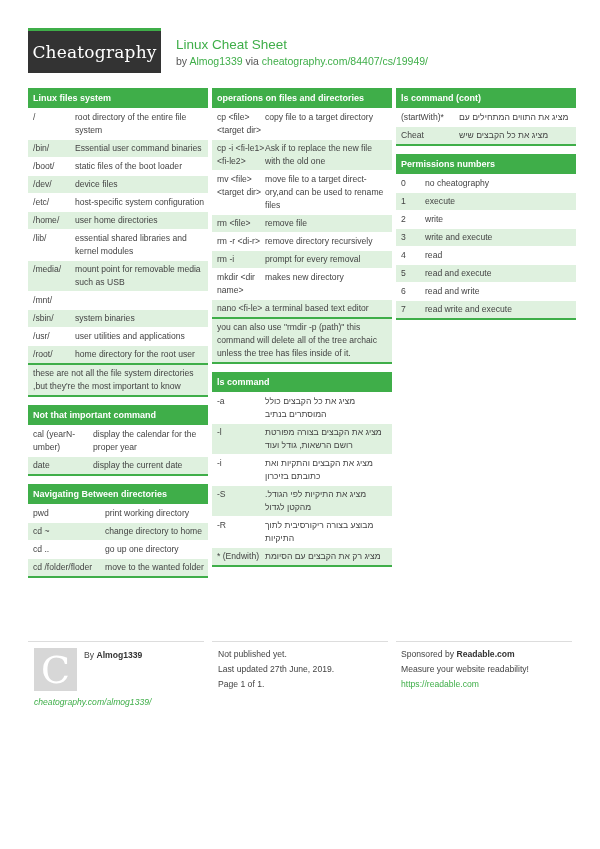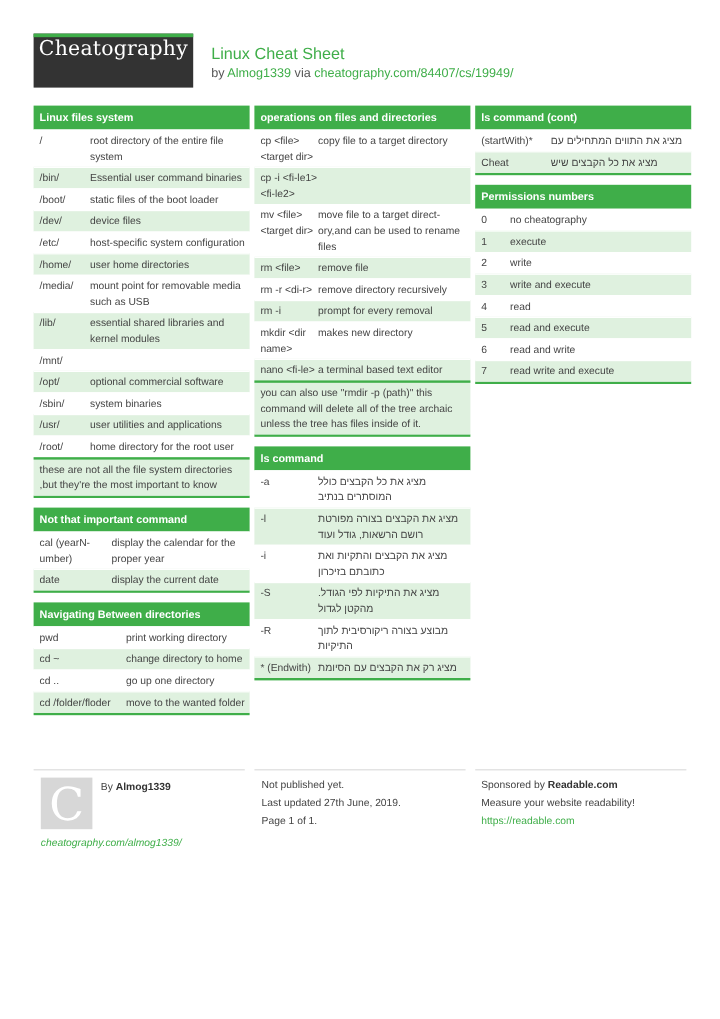--- a/index.html
+++ b/index.html
@@ -1,19 +1,19 @@
 <!DOCTYPE html>
 <html><head>
 <meta charset="utf-8">
 <style>
   html, body { margin:0; padding:0; }
   body { width:600px; height:849px; background:#ffffff; position:relative; overflow:hidden;
          font-family:"Liberation Sans", sans-serif; color:#333; }
   .logo { position:absolute; left:28px; top:28px; width:133px; height:45px; background:#333333;
-          border-top:3px solid #3fae49; box-sizing:border-box; display:flex; align-items:flex-start; justify-content:center; }
+          border-top:3px solid #3fae49; box-sizing:border-box; display:flex; align-items:center; justify-content:center; }
   .logo span { color:#fff; font-family:"DejaVu Serif", serif; font-size:17px; letter-spacing:0.2px; }
   .title { position:absolute; left:176px; top:37px; font-size:13.5px; color:#3fae49; }
   .byline { position:absolute; left:176px; top:55px; font-size:10.5px; color:#555; }
   .byline a { color:#3fae49; text-decoration:none; }
   .col { position:absolute; top:88px; width:180px; }
   .col1 { left:28px; } .col2 { left:212px; } .col3 { left:396px; }
   .block { margin-bottom:8px; border-bottom:2px solid #3fae49; }
   .bh { background:#3fae49; color:#fff; font-weight:bold; font-size:9px; padding:4px 5px; line-height:12px; }
   .row { display:flex; font-size:8.6px; line-height:13px; color:#444; padding:2px 4px 2px 5px; border-top:1px solid #fff; }
   .row:nth-child(even) { background:#dff1df; }
@@ -65,33 +65,29 @@
         </div>
         <div class="row">
           <div class="k" style="width: 42px;">/etc/</div>
           <div class="v">host-specific system configuration</div>
         </div>
         <div class="row">
           <div class="k" style="width: 42px;">/home/</div>
           <div class="v">user home directories</div>
         </div>
         <div class="row">
+          <div class="k" style="width: 42px;">/lib/</div>
+          <div class="v">essential shared libraries and kernel modules</div>
+        </div>
+        <div class="row">
           <div class="k" style="width: 42px;">/media/</div>
           <div class="v">mount point for removable media such as USB</div>
         </div>
         <div class="row">
-          <div class="k" style="width: 42px;">/lib/</div>
-          <div class="v">essential shared libraries and kernel modules</div>
-        </div>
-        <div class="row">
           <div class="k" style="width: 42px;">/mnt/</div>
-        </div>
-        <div class="row">
-          <div class="k" style="width: 42px;">/opt/</div>
-          <div class="v">optional commercial software</div>
         </div>
         <div class="row">
           <div class="k" style="width: 42px;">/sbin/</div>
           <div class="v">system binaries</div>
         </div>
         <div class="row">
           <div class="k" style="width: 42px;">/usr/</div>
           <div class="v">user utilities and applications</div>
         </div>
         <div class="row">
@@ -140,20 +136,21 @@
 <div class="col col2">
   <div class="block">
     <div class="bh">operations on files and directories</div>
     <div class="rows">
         <div class="row">
           <div class="k" style="width: 48px;">cp &lt;file&gt; &lt;target dir&gt;</div>
           <div class="v">copy file to a target directory</div>
         </div>
         <div class="row">
           <div class="k" style="width: 48px;">cp -i &lt;fi-le1&gt; &lt;fi-le2&gt;</div>
+          <div class="v">Ask if to replace the new file with the old one</div>
         </div>
         <div class="row">
           <div class="k" style="width: 48px;">mv &lt;file&gt; &lt;target dir&gt;</div>
           <div class="v">move file to a target direct-ory,and can be used to rename files</div>
         </div>
         <div class="row">
           <div class="k" style="width: 48px;">rm &lt;file&gt;</div>
           <div class="v">remove file</div>
         </div>
         <div class="row">

